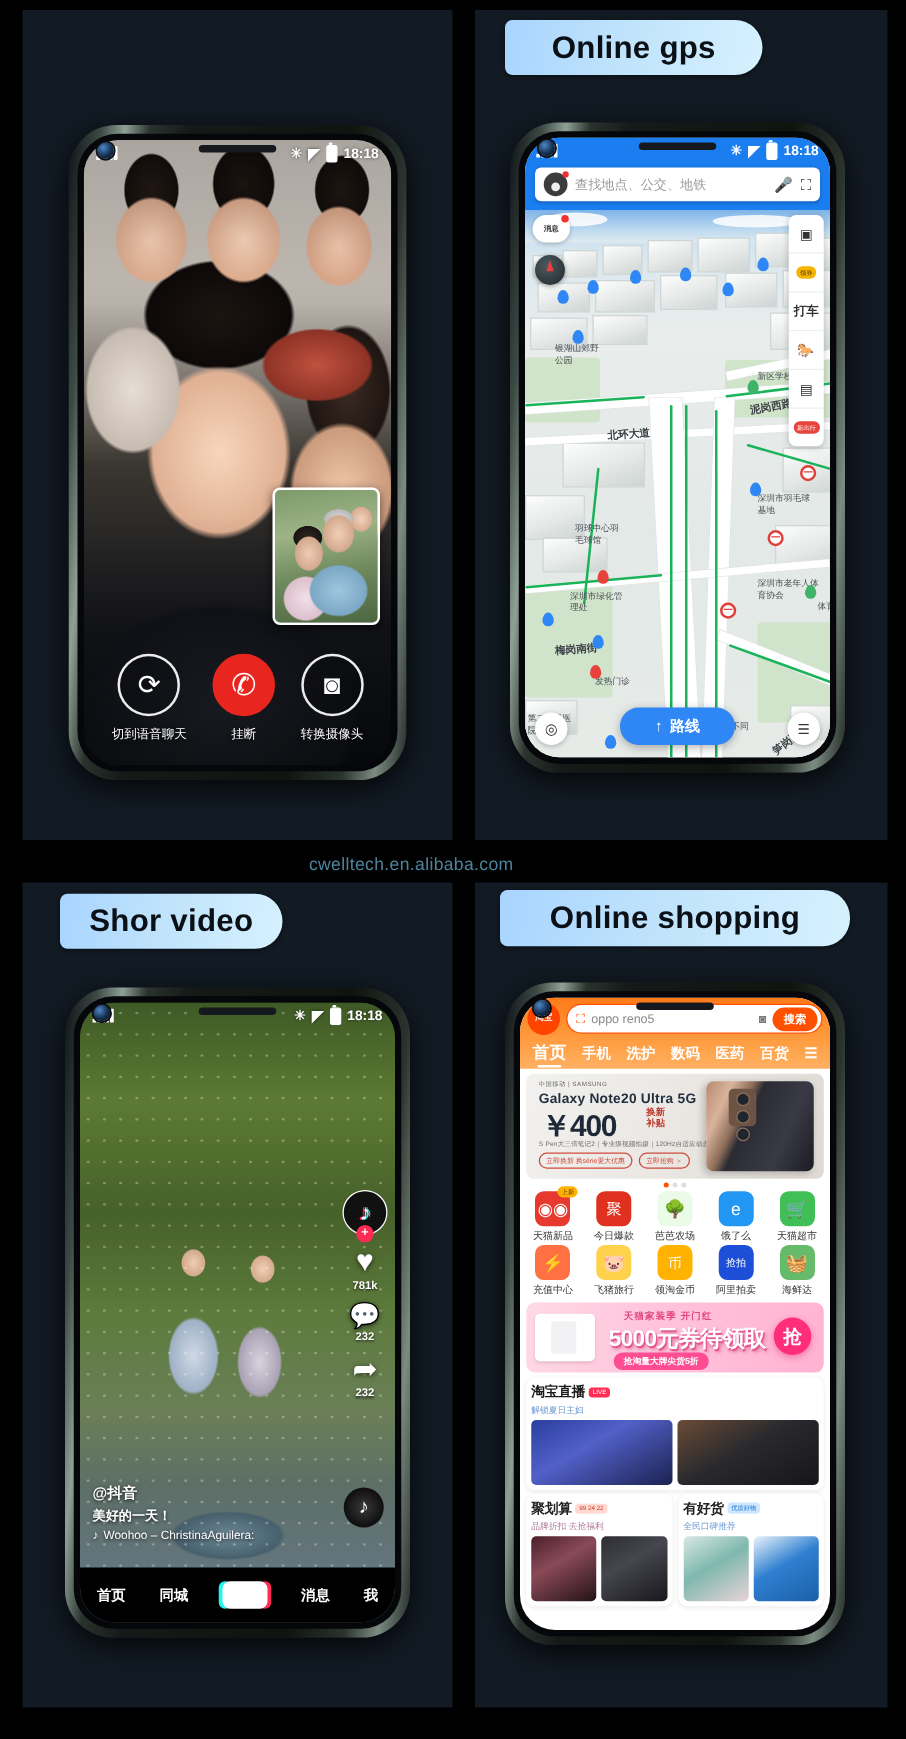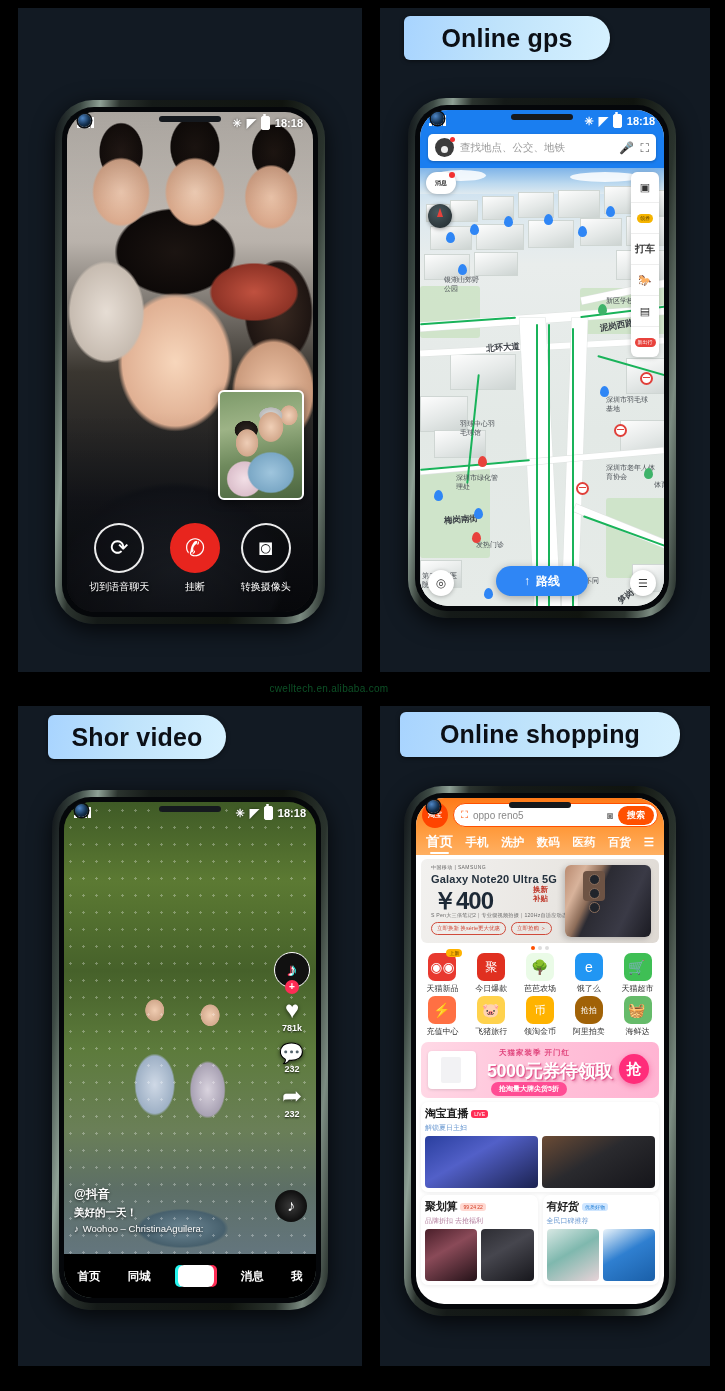--- a/index.html
+++ b/index.html
@@ -20,21 +20,21 @@
     background:linear-gradient(100deg,#a8d4ff 0%,#bfe3fb 45%,#d6f1ff 100%);
     color:#0b0f16;font-weight:700;letter-spacing:.2px;
     border-radius:6px 22px 22px 6px;box-shadow:0 1px 4px rgba(0,0,0,.5);}
   .chip span{white-space:nowrap;}
   .chip-tl{left:50px;top:20px;width:162px;height:43px;font-size:24px;}
   .chip-tr{left:404px;top:16px;width:206px;height:44px;font-size:25px;}
   .chip-bl{left:48px;top:715px;width:178px;height:44px;font-size:25px;}
   .chip-br{left:400px;top:712px;width:280px;height:45px;font-size:25px;}
 
   .watermark{position:absolute;left:0;top:683px;width:658px;text-align:center;
-    color:#15803d;opacity:.62;font-size:10px;letter-spacing:.3px;}
+    color:#7dd3fc;opacity:.62;font-size:14px;letter-spacing:.3px;}
 
   
   .phone{position:absolute;border-radius:38px;
     background:linear-gradient(96deg,#0e1216 0%,#3d4a44 8%,#8fa196 14%,#2b332e 20%,#151a18 30%,#10140f 70%,#2a332d 84%,#7c8c82 92%,#222a26 100%);
     box-shadow:0 6px 22px rgba(0,0,0,.75);}
   .phone .inner{position:absolute;left:7px;top:7px;right:7px;bottom:7px;
     border-radius:32px;background:#05070a;overflow:hidden;}
   .screen{position:absolute;left:5px;top:5px;right:5px;bottom:5px;border-radius:28px;
     overflow:hidden;background:#000;}
   .cam{position:absolute;left:16px;top:7px;width:13px;height:13px;border-radius:50%;
@@ -211,21 +211,21 @@
   .sh-go{background:#ff5000;color:#fff;font-size:9px;border-radius:11px;padding:3px 9px;font-weight:700;}
   .sh-nav{display:flex;align-items:center;justify-content:space-between;padding:5px 4px 4px;}
   .sh-nav span{color:#fff;font-size:11.5px;font-weight:700;}
   .sh-nav span.active{color:#fff;font-size:13.5px;position:relative;}
   .sh-nav span.active:after{content:"";position:absolute;left:14%;right:14%;bottom:-3px;height:2px;background:#fff;border-radius:1px;}
   .sh-banner{margin:4px 5px 0;border-radius:6px;overflow:hidden;height:84px;position:relative;
     background:linear-gradient(110deg,#f2f1ef 0%,#e9e6e2 55%,#ded9d3 100%);}
   .bn-brand{position:absolute;left:10px;top:5px;font-size:5px;color:#666;letter-spacing:.4px;}
   .bn-title{position:absolute;left:10px;top:14px;font-size:11px;font-weight:700;color:#23303d;letter-spacing:.2px;}
   .bn-price{position:absolute;left:12px;top:26px;font-size:24px;font-weight:700;color:#1d2936;letter-spacing:-1px;}
-  .bn-sub{position:absolute;left:112px;top:27px;font-size:7.5px;color:#c0392b;font-weight:700;line-height:1.15;}
+  .bn-sub{position:absolute;left:96px;top:27px;font-size:7.5px;color:#c0392b;font-weight:700;line-height:1.15;}
   .bn-desc{position:absolute;left:10px;top:53px;font-size:5.2px;color:#6b6b6b;letter-spacing:.2px;}
   .bn-pills{position:absolute;left:10px;top:63px;display:flex;gap:5px;}
   .bn-pill{border:.8px solid #d04a3a;color:#d04a3a;border-radius:8px;font-size:5.5px;padding:2px 5px;}
   .bn-phone{position:absolute;right:8px;top:6px;width:86px;height:72px;
     background:linear-gradient(115deg,#b98a70 0%,#d8b39b 18%,#8d6d59 32%,#2b2b33 40%,#3a3a46 70%,#1b1b22 100%);
     border-radius:6px;box-shadow:-2px 2px 6px rgba(0,0,0,.2);}
   .bn-lens{position:absolute;right:54px;top:12px;width:22px;height:30px;border-radius:4px;background:#6d5344;}
   .bn-lens i{display:block;width:9px;height:9px;border-radius:50%;background:#20242b;margin:3px auto 2px;border:1px solid #8a6e5c;}
   .sh-dots{display:flex;justify-content:center;gap:3px;margin-top:3px;}
   .sh-dots i{width:4px;height:4px;border-radius:50%;background:#ddd;display:block;}
@@ -633,21 +633,21 @@
                   </div>
                 <div class="gi">
                     <div class="ic" style="background:#ffd24d;">🐷</div>
                     <div class="lb">飞猪旅行</div>
                   </div>
                 <div class="gi">
                     <div class="ic" style="background:#ffb300;font-size:11px;">币</div>
                     <div class="lb">领淘金币</div>
                   </div>
                 <div class="gi">
-                    <div class="ic" style="background:#a16207;font-size:8px;border-radius:11px;">抢拍</div>
+                    <div class="ic" style="background:#1d4ed8;font-size:8px;">抢拍</div>
                     <div class="lb">阿里拍卖</div>
                   </div>
                 <div class="gi">
                     <div class="ic" style="background:#66bb6a;">🧺</div>
                     <div class="lb">海鲜达</div>
                   </div>
               </div>
 
               <div class="sh-pink">
                 <div class="pk-w"></div>

